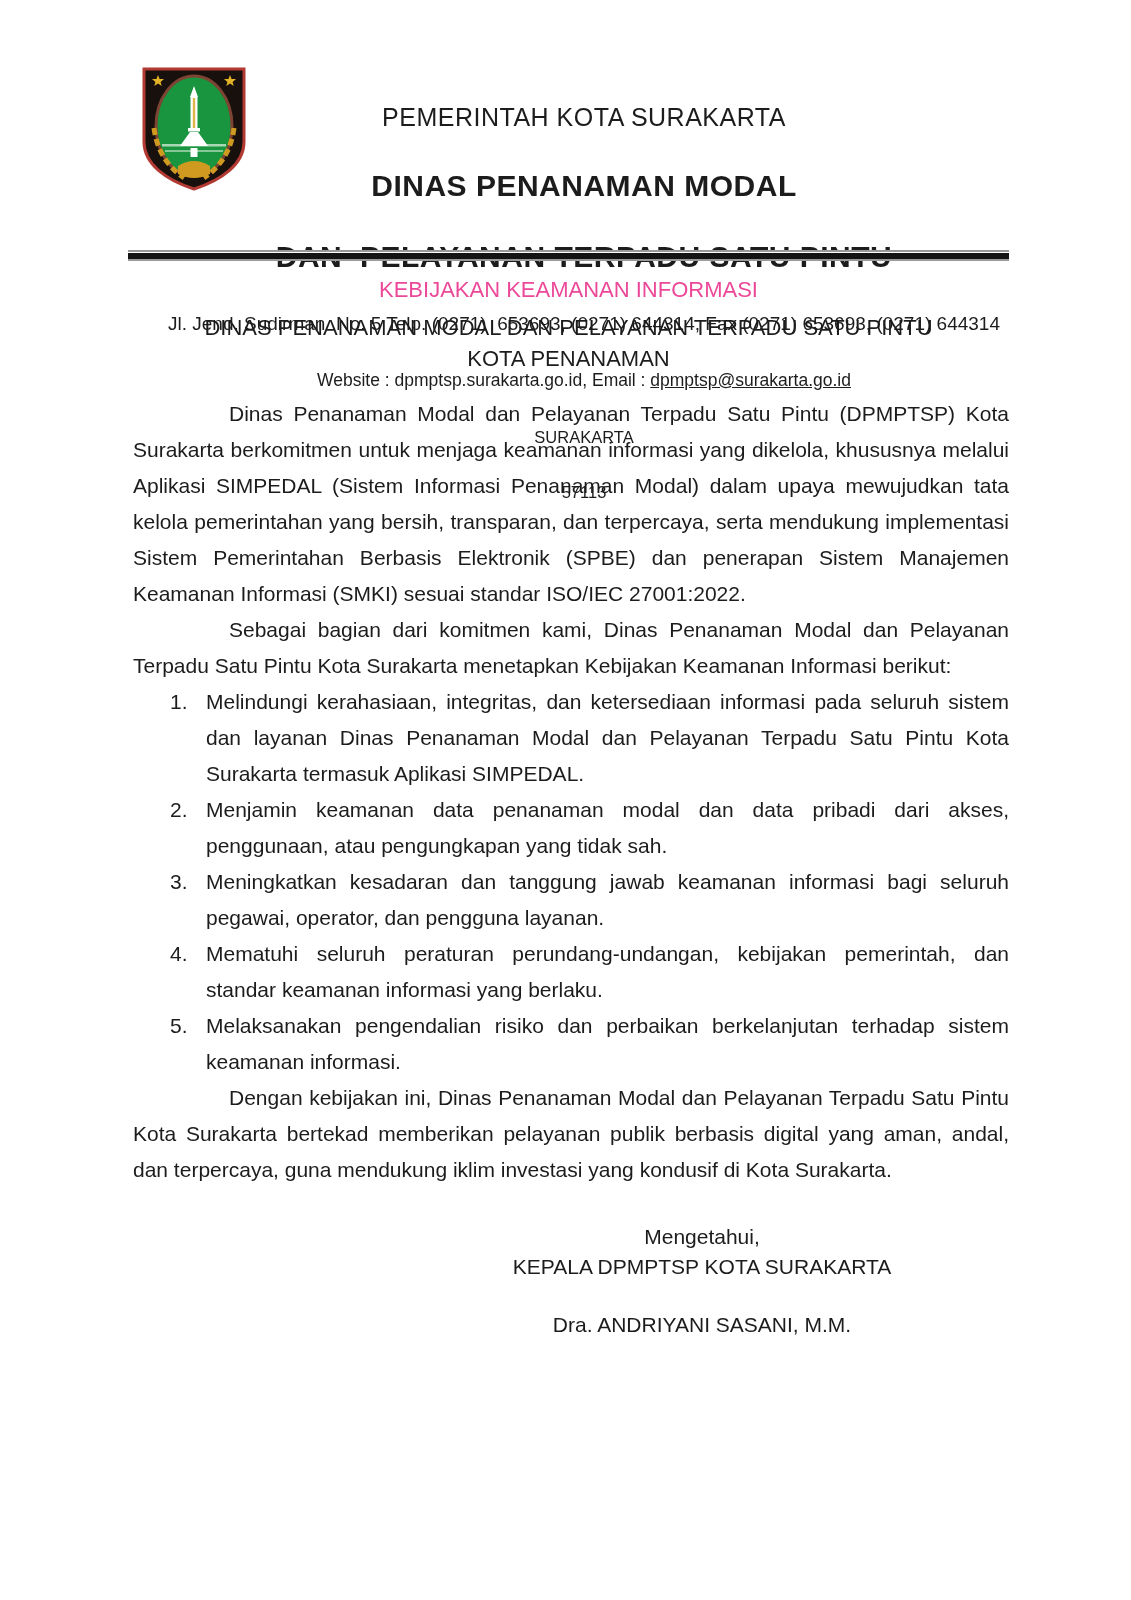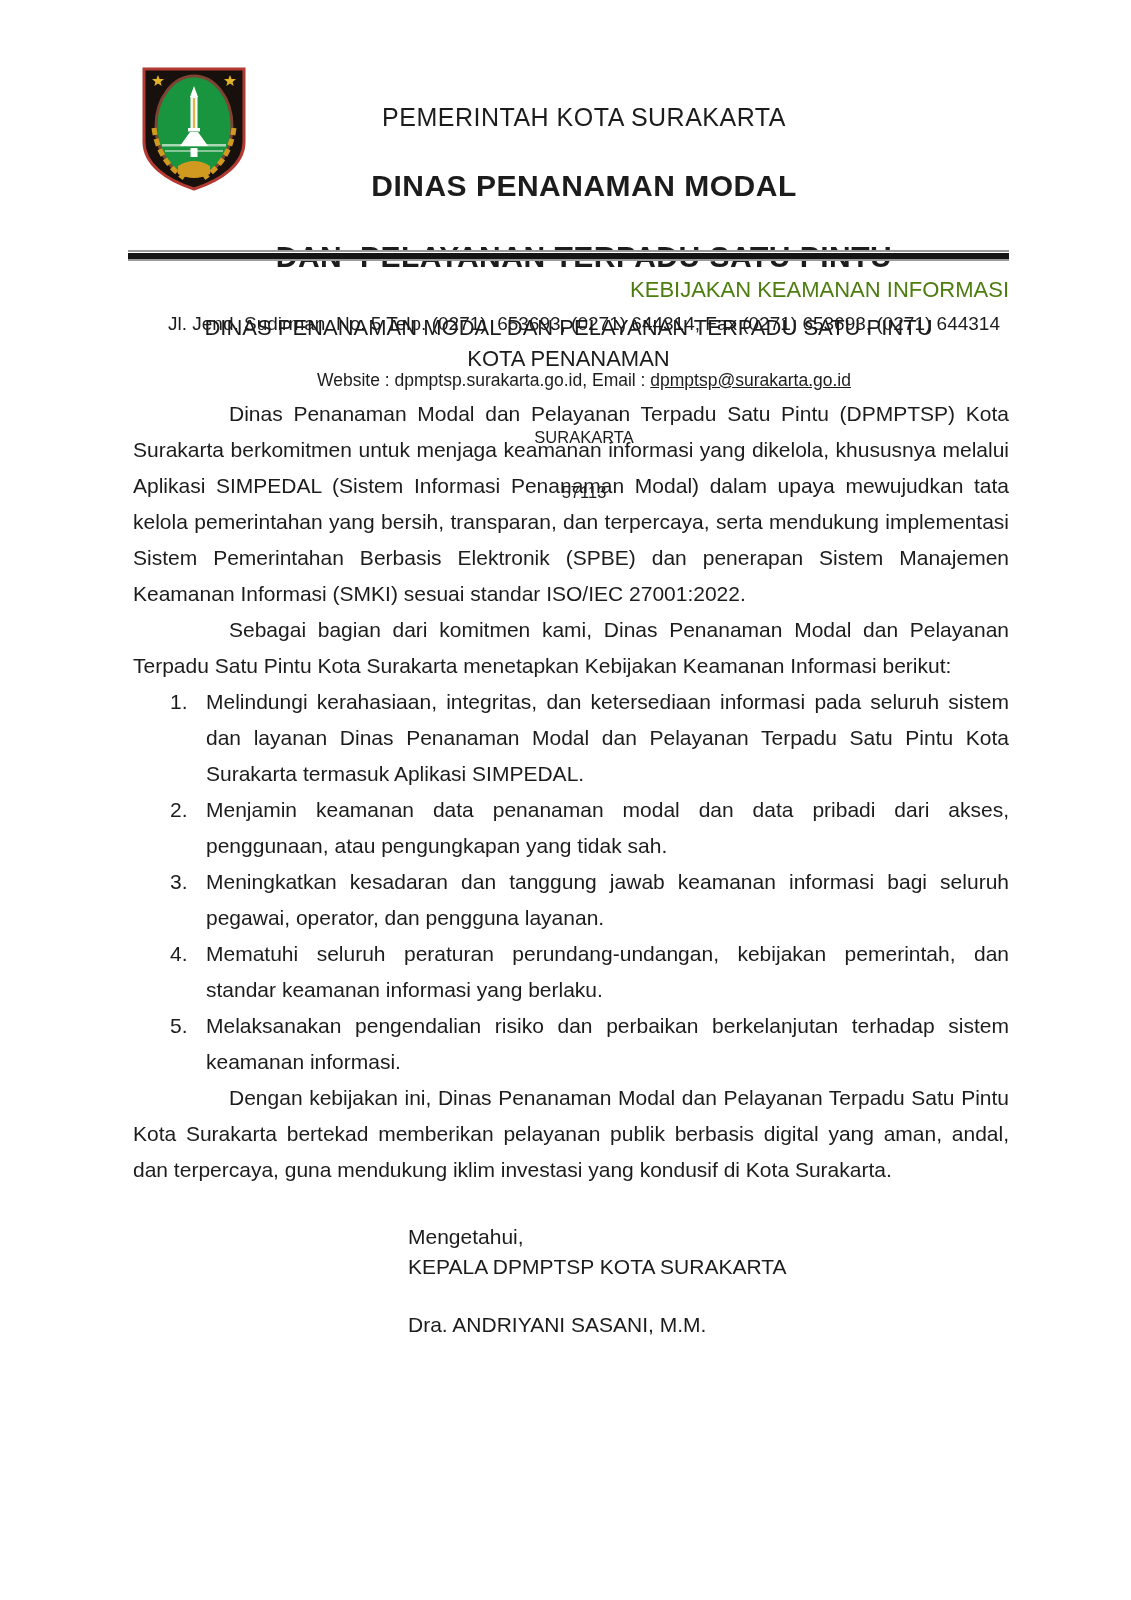--- a/index.html
+++ b/index.html
@@ -37,21 +37,21 @@
     position:absolute; top:396px; left:133px; width:876px;
     font-size:21px; line-height:36px; text-align:justify;
   }
   .para { margin:0; text-indent:96px; }
   .policy-list { margin:0; padding-left:37px; }
   .list-item { display:flex; }
   .list-num { flex:0 0 36px; text-align:left; }
   .list-text { flex:1; text-align:justify; }
 
   
-  .signature { position:absolute; top:1222px; left:408px; width:560px; font-size:21px; }
+  .signature { position:absolute; top:1222px; left:422px; width:560px; text-align:center; font-size:21px; }
   .sig-salutation { line-height:30px; }
   .sig-position   { line-height:30px; }
   .sig-name       { margin-top:28px; line-height:30px; }
 </style>
 </head>
 <body>
 
 <div class="page">
 
   <div class="header-area">
@@ -80,21 +80,21 @@
       <div class="hdr-addr">Jl. Jend. Sudirman  No. 5 Telp. (0271)  653693, (0271) 644314, Fax (0271) 653693, (0271) 644314</div>
       <div class="hdr-web"><span>Website : dpmptsp.surakarta.go.id, Email : </span><span class="email-link">dpmptsp@surakarta.go.id</span></div>
       <div class="hdr-city">SURAKARTA</div>
       <div class="hdr-post">57113</div>
     </div>
   </div>
 
   <div class="separator"></div>
 
   <div class="title-block">
-    <div class="doc-title" style="color: #4d7c0f; text-align: right;">KEBIJAKAN KEAMANAN INFORMASI</div>
+    <div class="doc-title" style="color: #ec4899;">KEBIJAKAN KEAMANAN INFORMASI</div>
     <div class="doc-sub">DINAS PENANAMAN MODAL DAN PELAYANAN TERPADU SATU PINTU</div>
     <div class="doc-sub">KOTA PENANAMAN</div>
   </div>
 
   <div class="body-area">
     <p class="para">Dinas Penanaman Modal dan Pelayanan Terpadu Satu Pintu (DPMPTSP) Kota Surakarta berkomitmen untuk menjaga keamanan informasi yang dikelola, khususnya melalui Aplikasi SIMPEDAL (Sistem Informasi Penanaman Modal) dalam upaya mewujudkan tata kelola pemerintahan yang bersih, transparan, dan terpercaya, serta mendukung implementasi Sistem Pemerintahan Berbasis Elektronik (SPBE) dan penerapan Sistem Manajemen Keamanan Informasi (SMKI) sesuai standar ISO/IEC 27001:2022.</p>
     <p class="para">Sebagai bagian dari komitmen kami, Dinas Penanaman Modal dan Pelayanan Terpadu Satu Pintu Kota Surakarta menetapkan Kebijakan Keamanan Informasi berikut:</p>
 
     <div class="policy-list">
       <div class="list-item">

